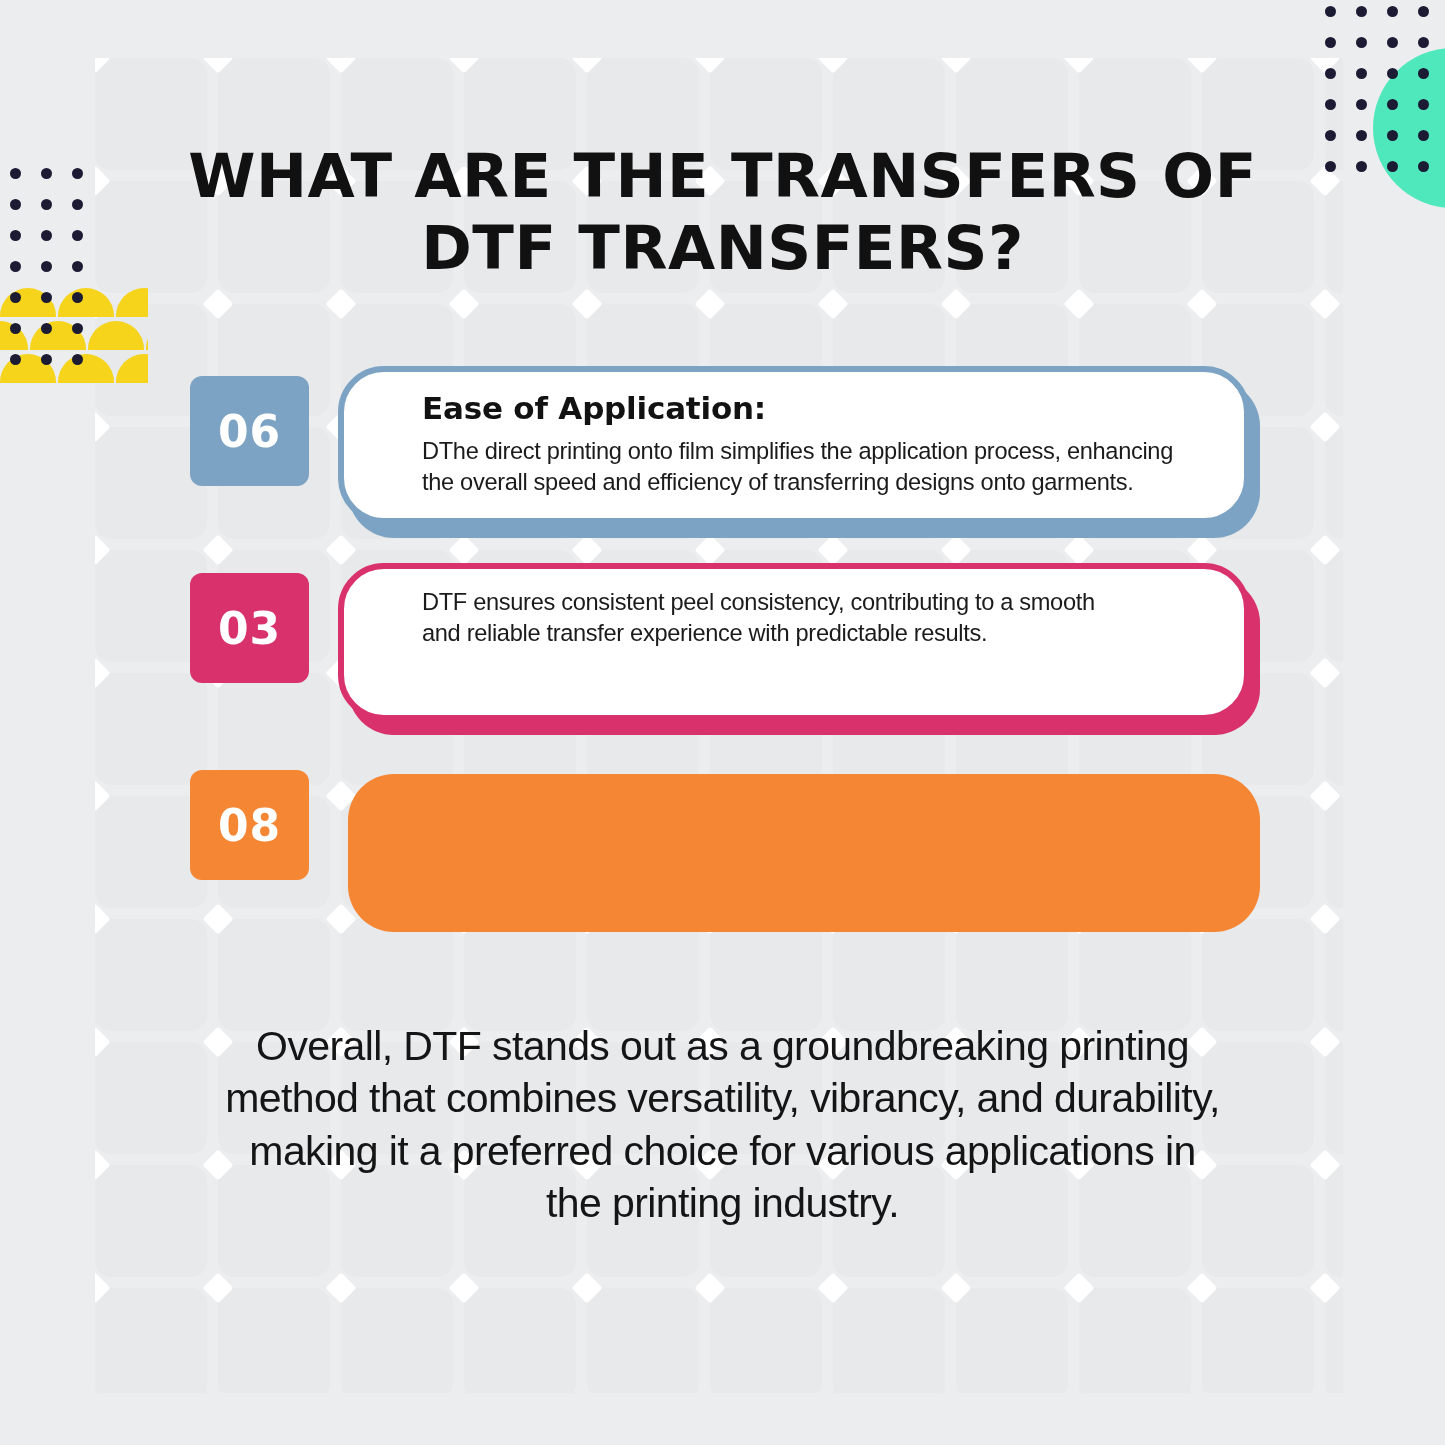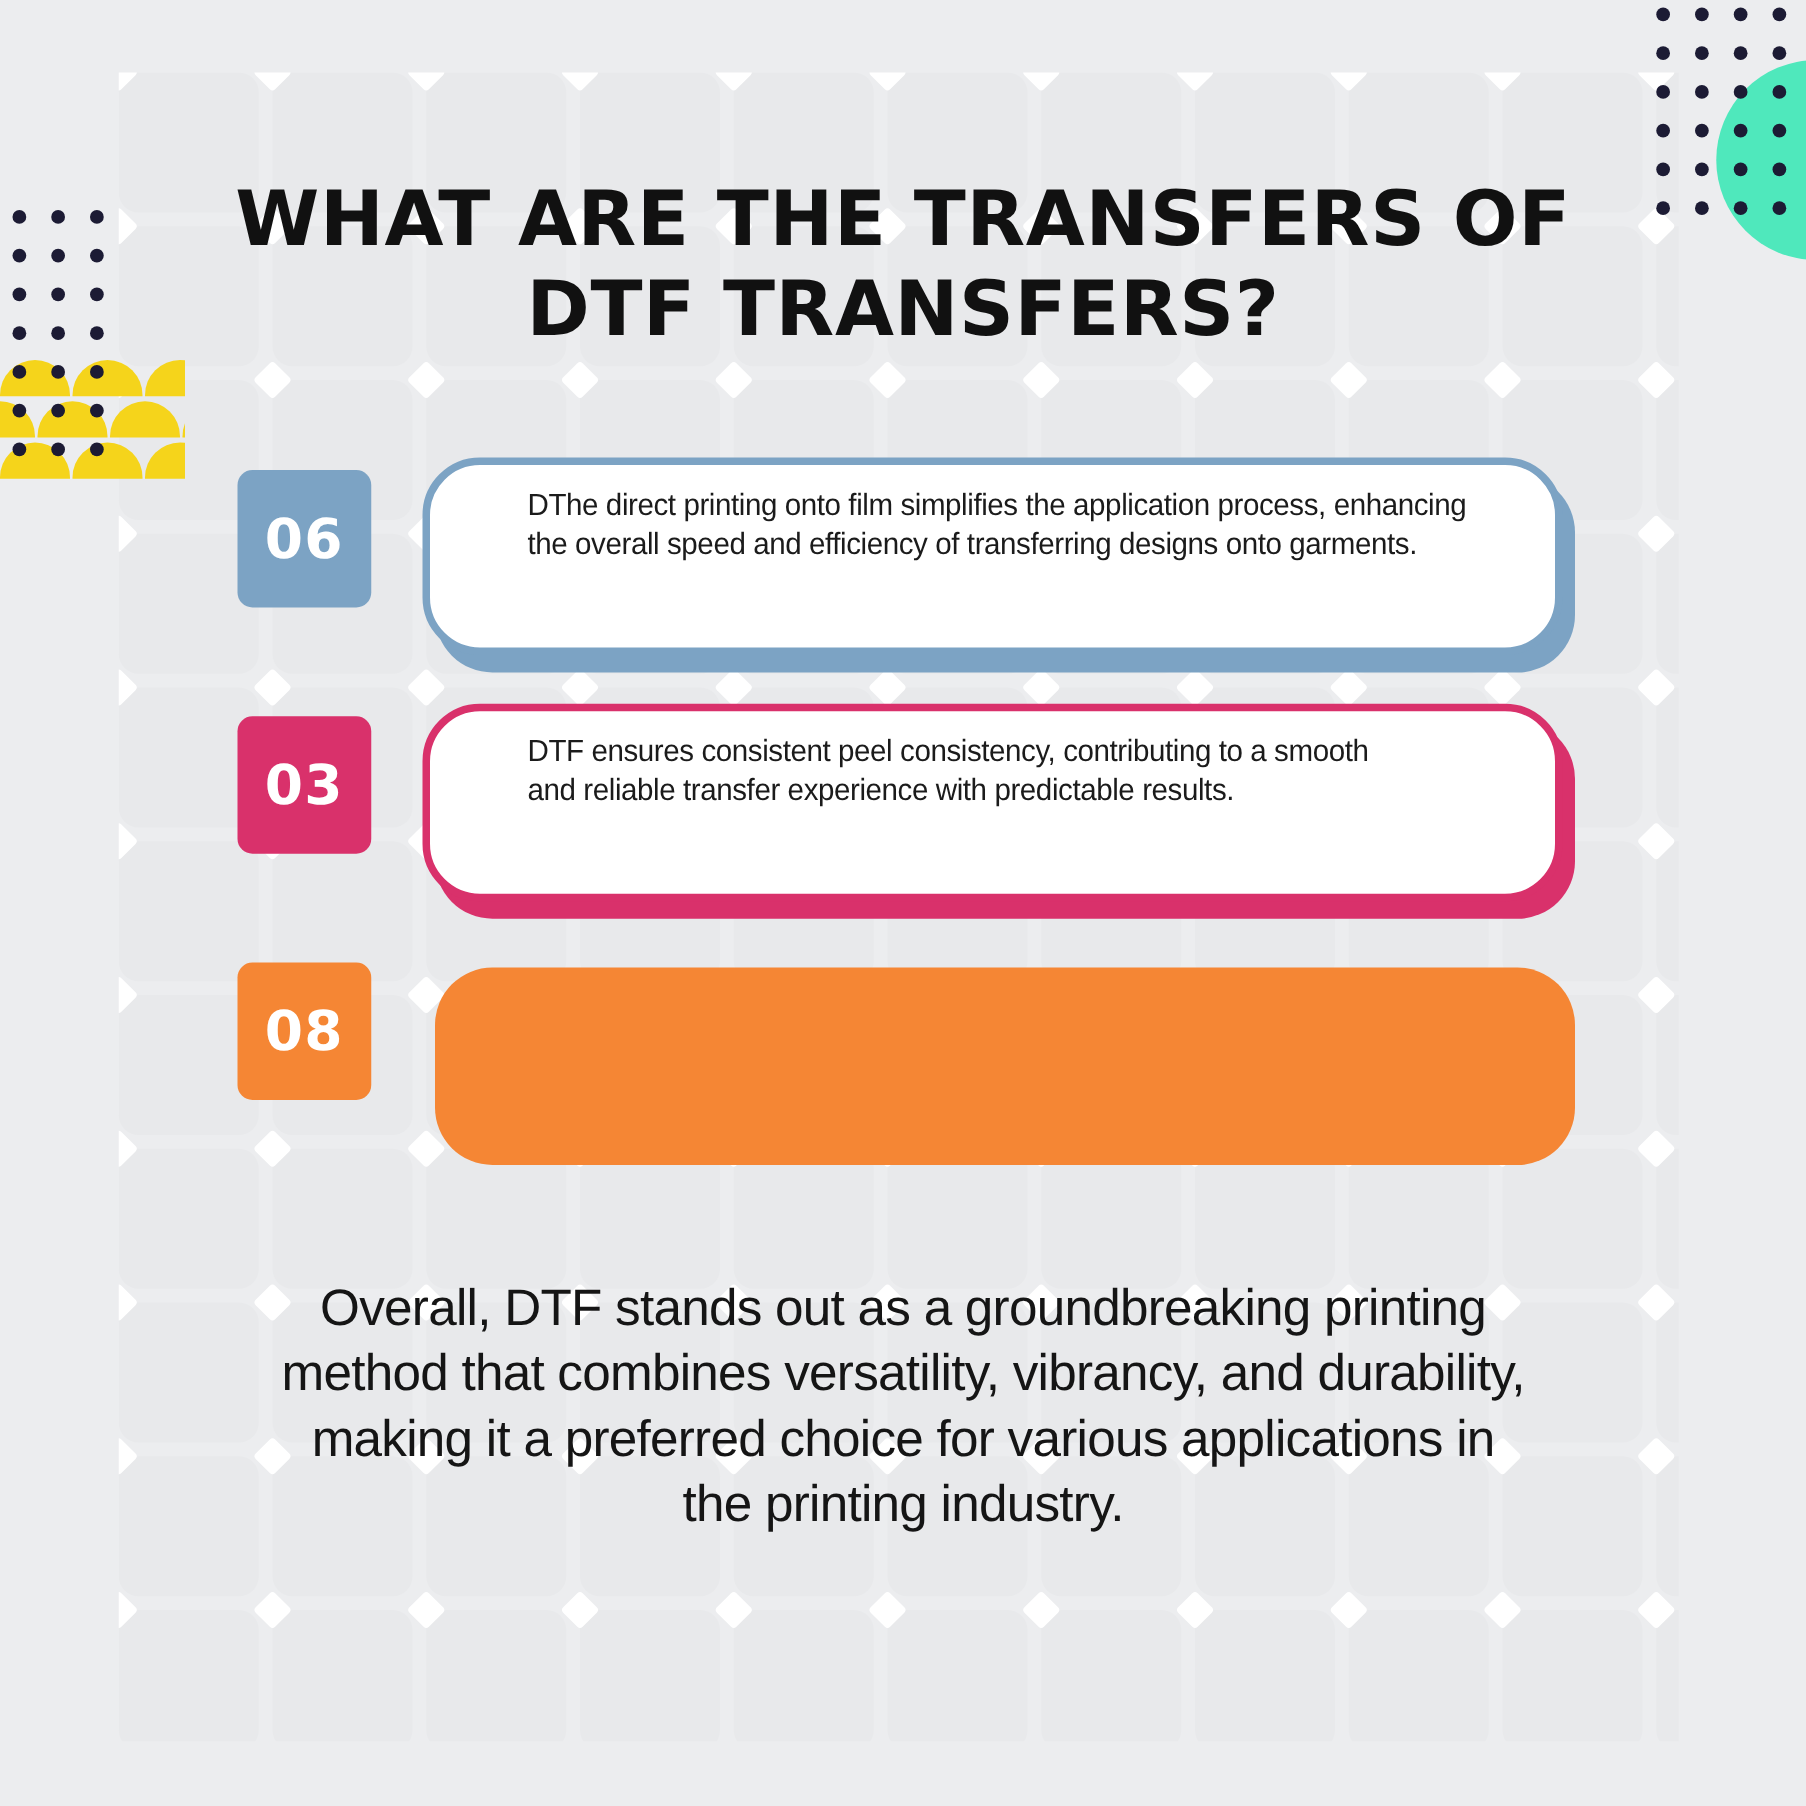--- a/index.html
+++ b/index.html
@@ -113,21 +113,21 @@
     height: 175px;
   }
   .card-row.r0 { top: 366px; }
   .card-row.r1 { top: 563px; }
   .card-row.r2 { top: 760px; }
 
   .badge {
     position: absolute;
     left: 0;
     top: 10px;
-    width: 107px;
+    width: 119px;
     height: 110px;
     border-radius: 12px;
     display: flex;
     align-items: center;
     justify-content: center;
     color: #ffffff;
     font-family: "DejaVu Sans", sans-serif;
     font-weight: 700;
     font-size: 44px;
     letter-spacing: 1px;
@@ -511,20 +511,21 @@
       <div class="dome" style="left: 58px; top: 66px;"></div>
       <div class="dome" style="left: 116px; top: 66px;"></div>
     </div>
 
   <div class="title">WHAT ARE THE TRANSFERS OF DTF TRANSFERS?</div>
 
   <div class="cards" id="cardsRoot">
       <div class="card-row r0">
         <div class="card-shadow" style="background: rgb(124, 163, 196);"></div>
         <div class="card" style="border-color: rgb(124, 163, 196);">
+          <h3>Ease of Application:</h3>
           <p>DThe direct printing onto film simplifies the application process, enhancing
 the overall speed and efficiency of transferring designs onto garments.</p>
         </div>
         <div class="badge" style="background: rgb(124, 163, 196);">06</div>
       </div>
       <div class="card-row r1">
         <div class="card-shadow" style="background: rgb(217, 49, 107);"></div>
         <div class="card" style="border-color: rgb(217, 49, 107);">
           <p>DTF ensures consistent peel consistency, contributing to a smooth
 and reliable transfer experience with predictable results.</p>

